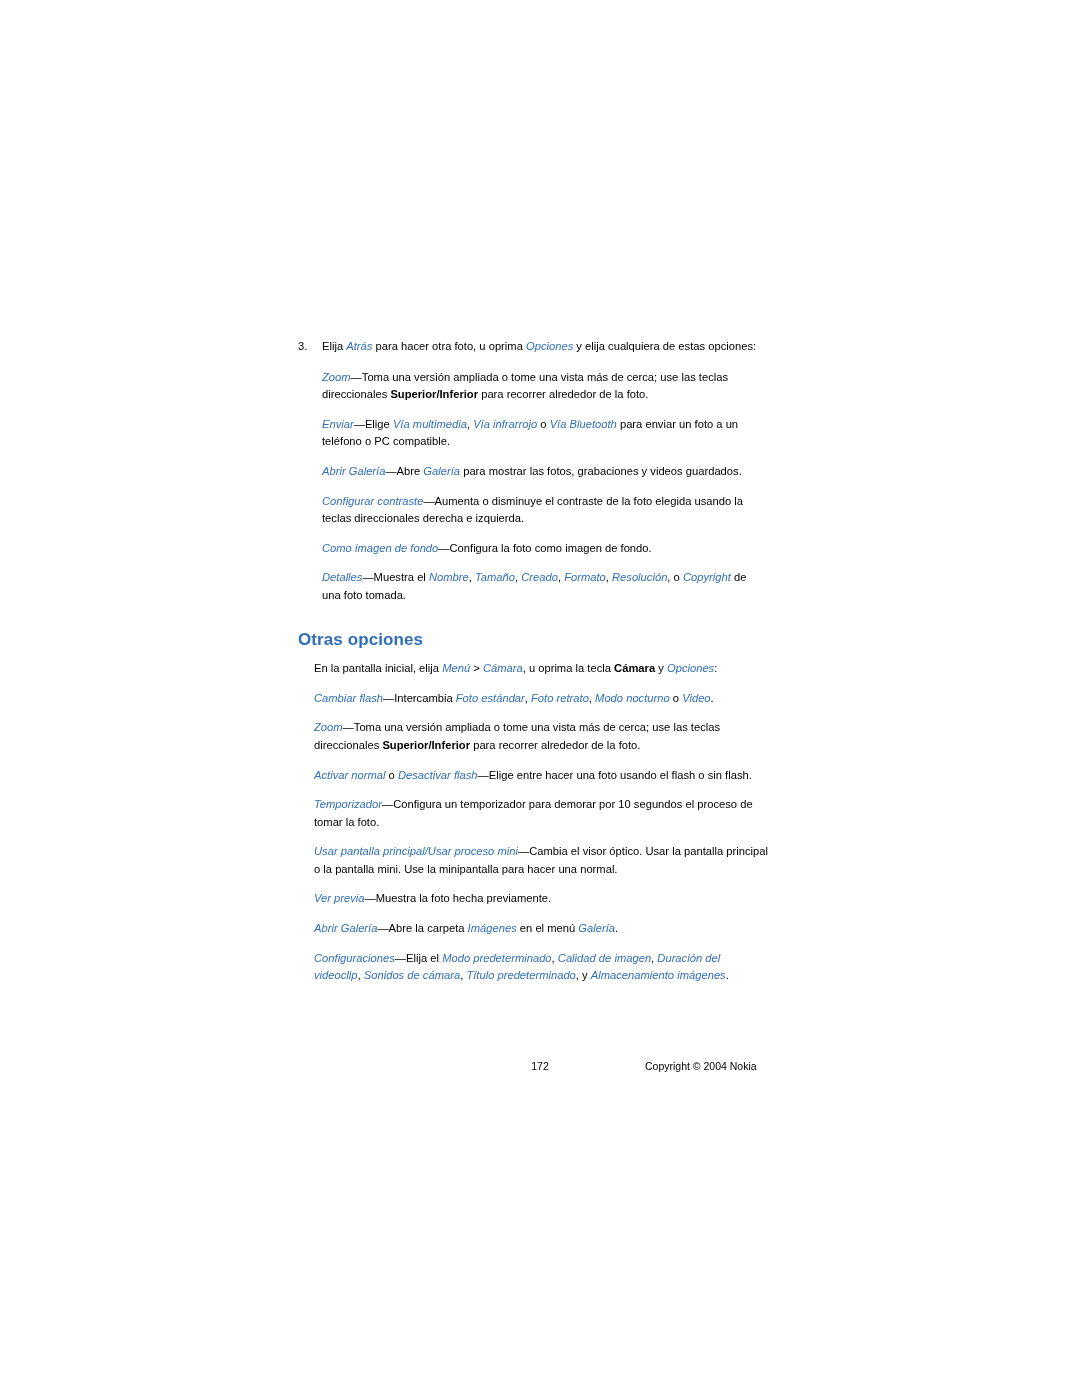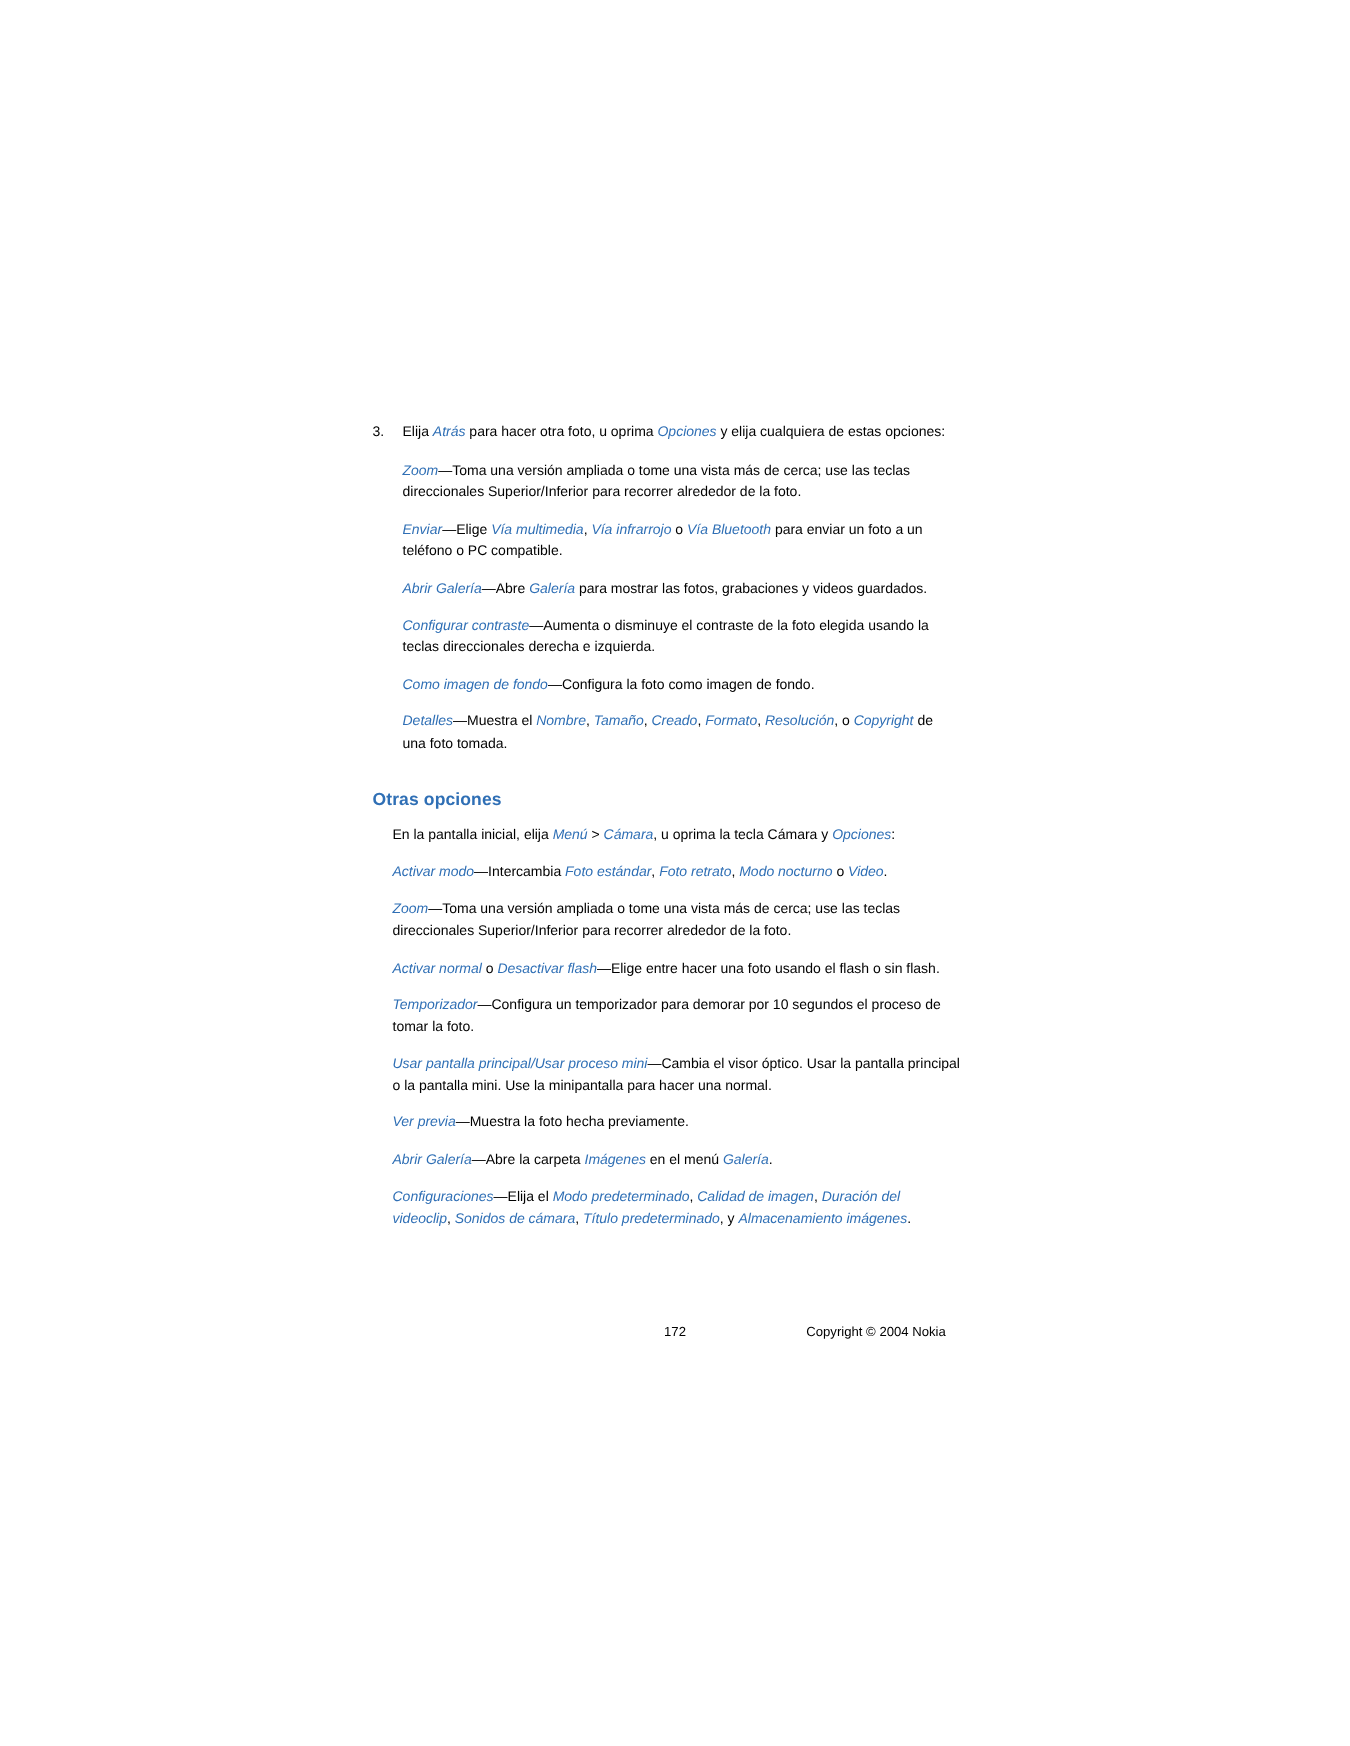--- a/index.html
+++ b/index.html
@@ -22,39 +22,39 @@
   }
   .content {
     position: absolute;
     left: 298px;
     top: 338px;
     width: 470px;
     font-size: 11.2px;
     line-height: 17.6px;
   }
   .blue { color: #2f6fb5; font-style: italic; }
-  .bold { font-weight: normal; margin-top: 28px; }
+  .bold { font-weight: bold; margin-top: 28px; }
 
   .numbered {
     position: relative;
     padding-left: 24px;
     margin-bottom: 13px;
   }
   .numbered .num {
     position: absolute;
     left: 0;
     top: 0;
   }
   .para {
     margin: 0 0 12px 0;
     padding-left: 24px;
   }
 
   h2.section {
-    font-size: 14px;
+    font-size: 17px;
     font-weight: bold;
     color: #2f6fb5;
     margin: 26px 0 12px 0;
     padding-left: 0;
     letter-spacing: 0.1px;
   }
   .para.flush { padding-left: 16px; }
 
   .footer {
     position: absolute;
@@ -114,21 +114,21 @@
       <span class="blue">Detalles</span><span>—Muestra el </span><span class="blue">Nombre</span>, <span class="blue">Tamaño</span>, <span class="blue">Creado</span>, <span class="blue">Formato</span>, <span class="blue">Resolución</span>, o <span class="blue">Copyright</span><span> de una foto tomada.</span>
     </p>
 
     <h2 class="section">Otras opciones</h2>
 
     <p class="para flush">
       <span>En la pantalla inicial, elija </span><span class="blue">Menú</span><span> &gt; </span><span class="blue">Cámara</span><span>, u oprima la tecla </span><span class="bold">Cámara</span><span> y </span><span class="blue">Opciones</span><span>:</span>
     </p>
 
     <p class="para flush">
-      <span class="blue">Activar modo</span><span>—Intercambia </span><span class="blue">Foto estándar</span>, <span class="blue">Foto retrato</span>, <span class="blue">Modo nocturno</span> o <span class="blue">Video</span><span>.</span>
+      <span class="blue">Cambiar flash</span><span>—Intercambia </span><span class="blue">Foto estándar</span>, <span class="blue">Foto retrato</span>, <span class="blue">Modo nocturno</span> o <span class="blue">Video</span><span>.</span>
     </p>
 
     <p class="para flush">
       <span class="blue">Zoom</span><span>—Toma una versión ampliada o tome una vista más de cerca; use las teclas direccionales </span><span class="bold">Superior/Inferior</span><span> para recorrer alrededor de la foto.</span>
     </p>
 
     <p class="para flush">
       <span class="blue">Activar normal</span><span> o </span><span class="blue">Desactivar flash</span><span>—Elige entre hacer una foto usando el flash o sin flash.</span>
     </p>
 

